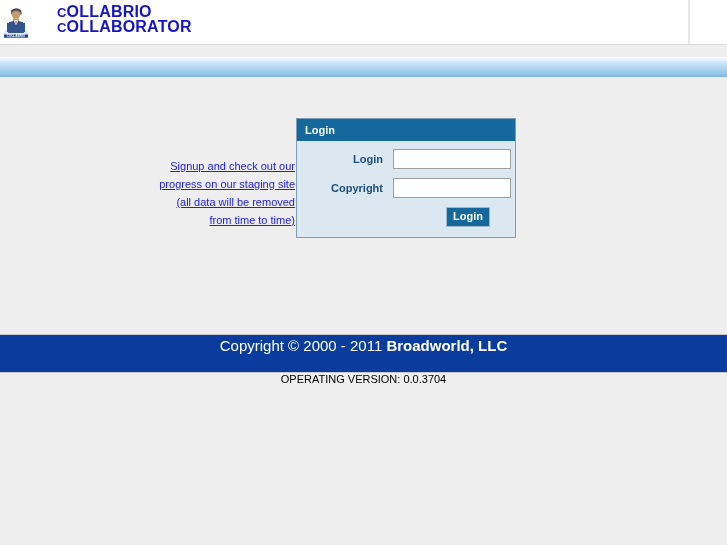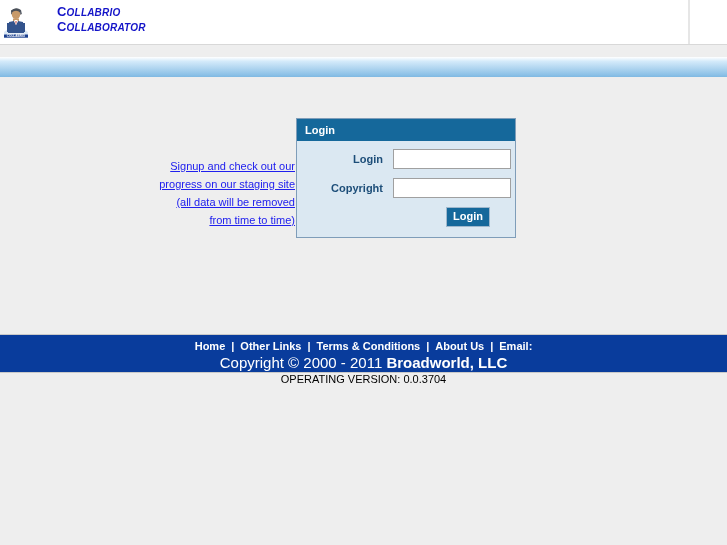--- a/index.html
+++ b/index.html
@@ -60,23 +60,22 @@
     color: #1414c8;
     letter-spacing: 0.2px;
     white-space: nowrap;
     height: 15px;
   }
   .word-line .cap {
     font-size: 13px;
     color: #1414c8;
   }
   .word-line .rest {
-    font-size: 10px;
+    font-size: 16px;
     color: #1414c8;
-    font-style: italic;
   }
   #header-divider {
     position: absolute;
     left: 688px;
     top: 0px;
     width: 2px;
     height: 45px;
     background: #e6e6e6;
   }
   #header-underline {
@@ -320,23 +319,20 @@
         <button id="login-submit">Login</button>
       </div>
     </div>
   </div>
 </div>
 
 <div id="footer">
   <div id="footer-top-rule"></div>
 
   <div id="footer-bar">
-    <div id="footer-links">
-      <a href="#">Home</a><span class="footer-sep">|</span><a href="#">Other Links</a><span class="footer-sep">|</span><a href="#">Terms &amp; Conditions</a><span class="footer-sep">|</span><a href="#">About Us</a><span class="footer-sep">|</span><a href="#">Email:</a>
-    </div>
 
     <div id="footer-copyright">
       <span>Copyright © 2000 - 2011 </span><b>Broadworld, LLC</b>
     </div>
   </div>
 
   <div id="footer-bottom-rule"></div>
 
   <div id="version-line">OPERATING VERSION: 0.0.3704</div>
 </div>

